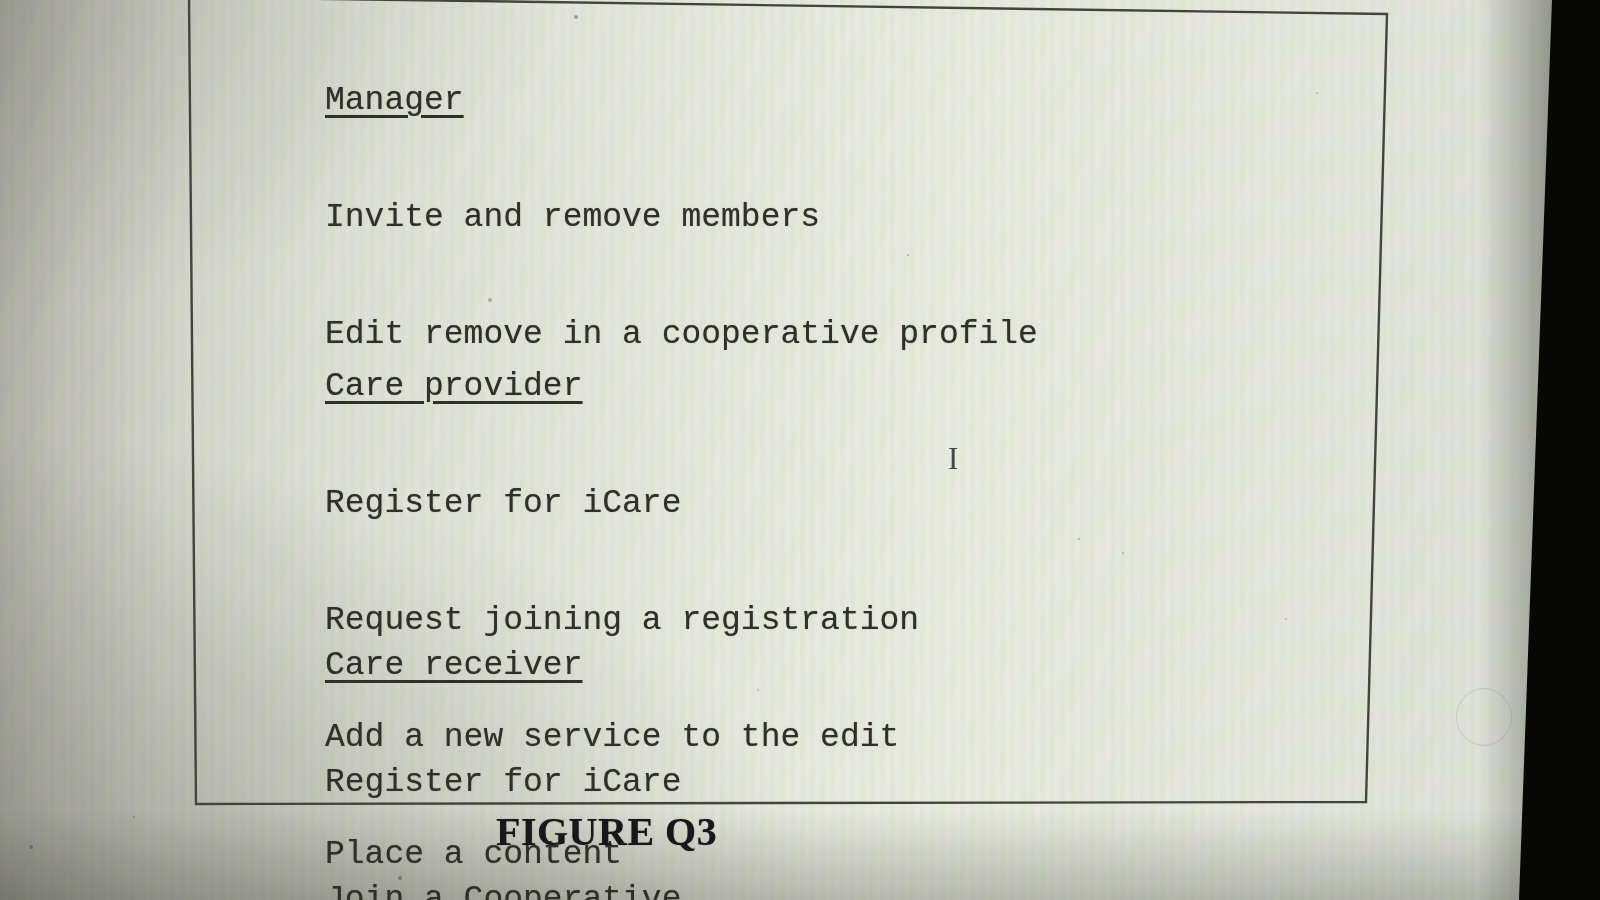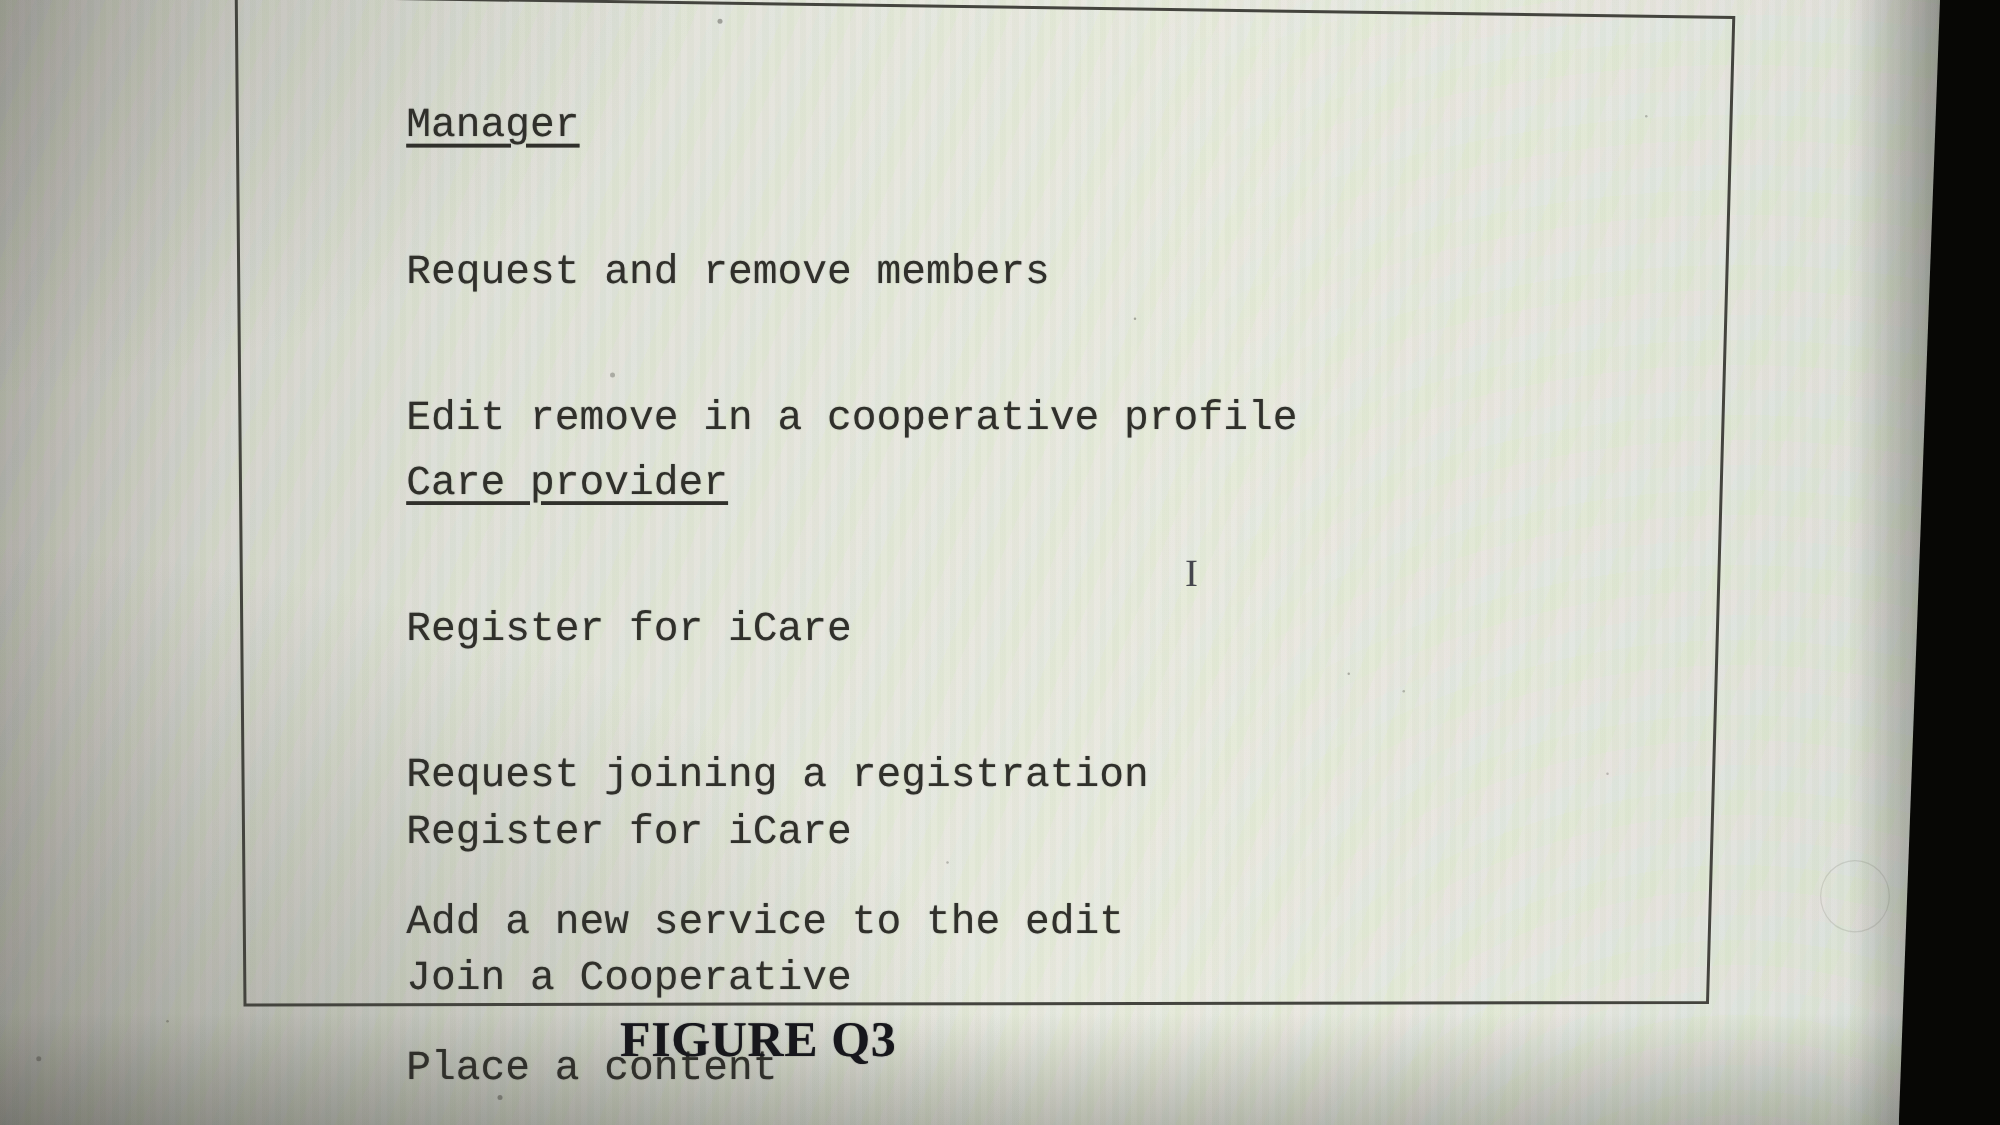--- a/index.html
+++ b/index.html
@@ -126,34 +126,35 @@
   <div class="ring-smudge"></div>
 
   <svg class="box-border" viewBox="0 0 1600 900">
     <polygon points="189,-3 1387,14 1366,802 196,804"></polygon>
   </svg>
 
   <div class="content">
 
     <section class="sec sec1">
       <div class="heading">Manager</div>
-      <div class="item">Request and remove members</div>
+      <div class="item">Invite and remove members</div>
       <div class="item">Edit remove in a cooperative profile</div>
     </section>
 
     <section class="sec sec2">
       <div class="heading">Care provider</div>
       <div class="item">Register for iCare</div>
       <div class="item">Request joining a registration</div>
       <div class="item">Add a new service to the edit</div>
       <div class="item">Place a content</div>
       
     </section>
 
     <section class="sec sec3">
+      <div class="heading">Care receiver</div>
       <div class="item">Register for iCare</div>
       <div class="item">Join a Cooperative</div>
       
       
     </section>
 
   </div>
 
   <div class="cursor">I</div>
 

